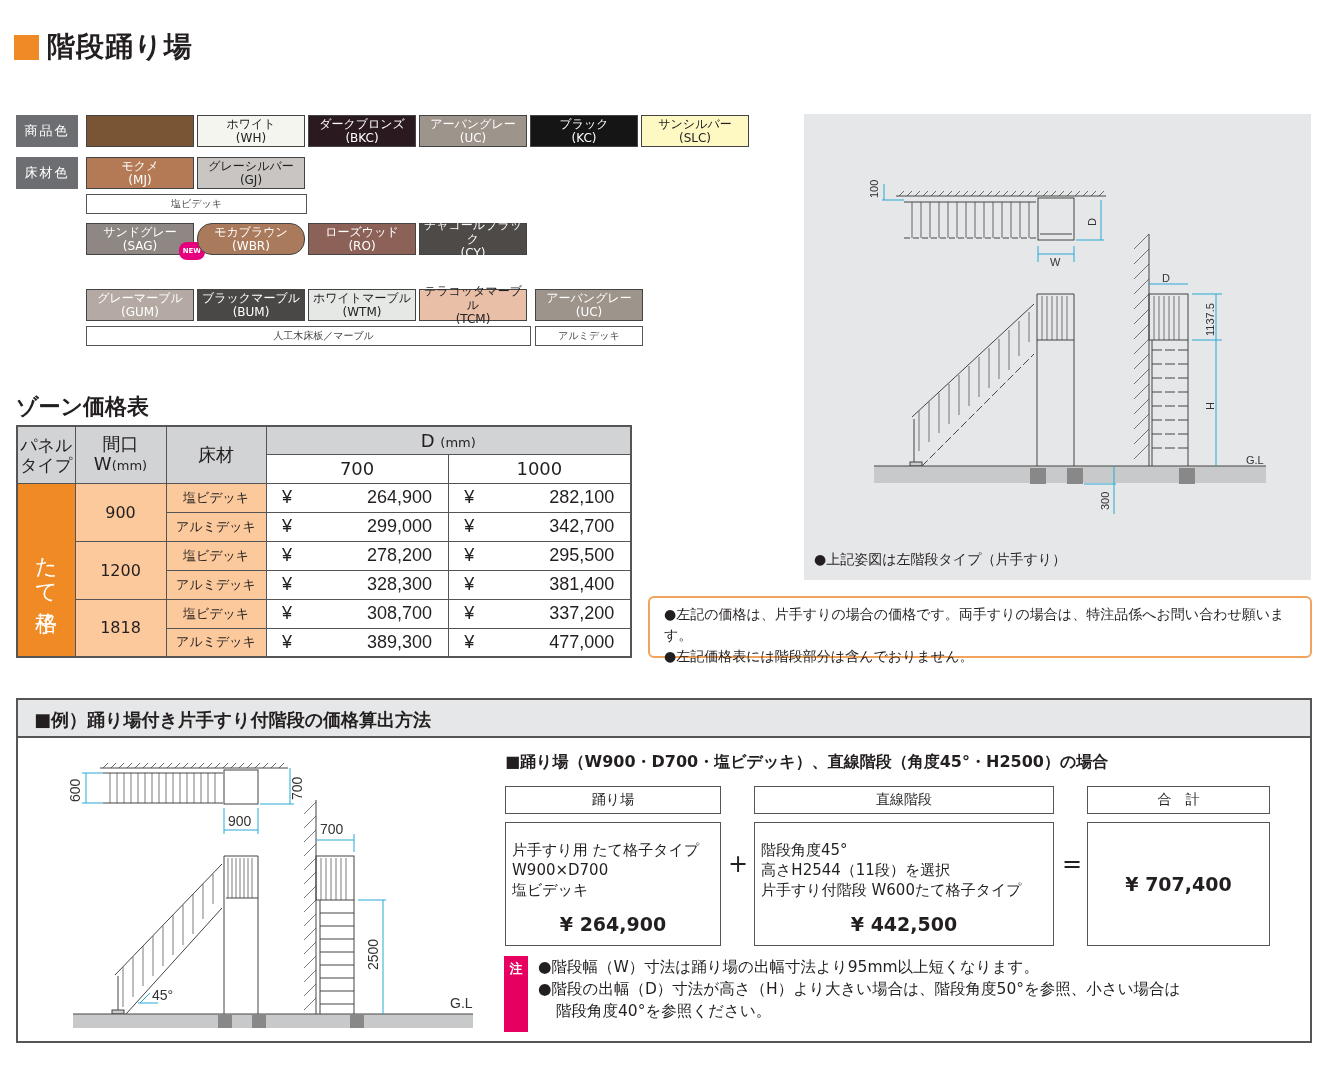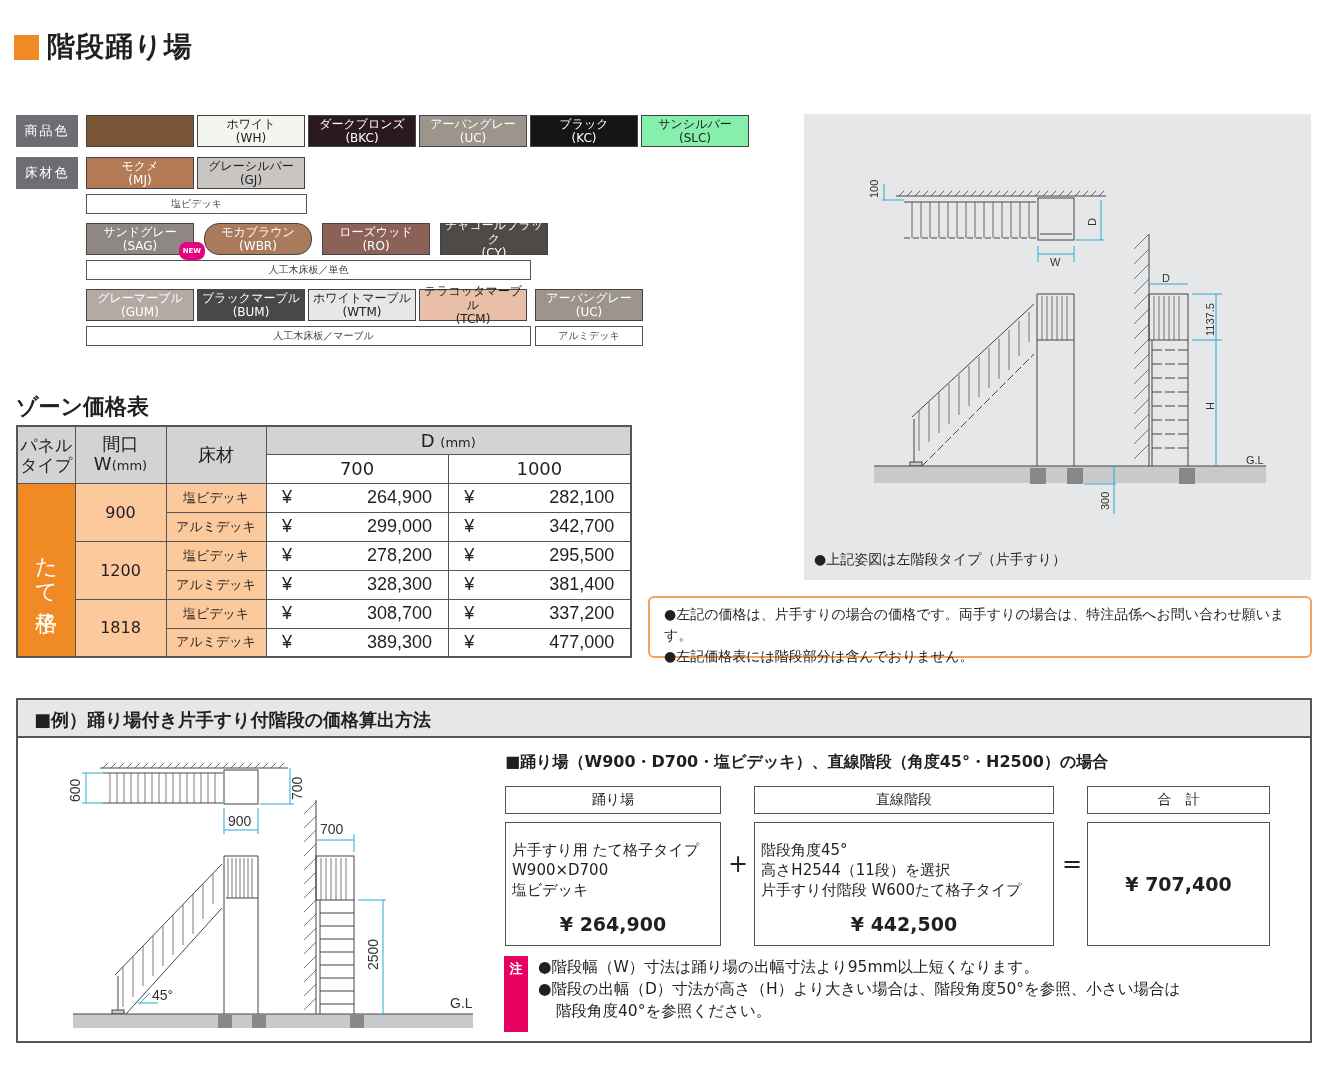--- a/index.html
+++ b/index.html
@@ -73,59 +73,58 @@
         <span>(BKC)</span>
       </div>
       <div class="swatch" style="background: rgb(157, 148, 139); position: relative;">
         <span>アーバングレー</span>
         <span>(UC)</span>
       </div>
       <div class="swatch" style="background: rgb(21, 21, 21); position: relative;">
         <span>ブラック</span>
         <span>(KC)</span>
       </div>
-      <div class="swatch dark-text" style="background: #86efac; position: relative;">
+      <div class="swatch dark-text" style="background: #fef9c3; position: relative;">
         <span>サンシルバー</span>
         <span>(SLC)</span>
       </div>
     </div>
 
   <div class="abs row-label" style="left:0;top:42px;">床材色</div>
   <div class="abs" style="left:70px;top:42px;display:flex;gap:3px;" id="pvc-row">
       <div class="swatch" style="background: rgb(179, 122, 85); position: relative;">
         <span>モクメ</span>
         <span>(MJ)</span>
       </div>
       <div class="swatch dark-text" style="background: rgb(200, 197, 194); position: relative;">
         <span>グレーシルバー</span>
         <span>(GJ)</span>
       </div>
     </div>
   <div class="abs cat-label" style="left:70px;top:79px;width:221px;">塩ビデッキ</div>
 
-  <div class="abs" style="left:70px;top:108px;display:flex;gap:10px;" id="solid-row">
+  <div class="abs" style="left:70px;top:108px;display:flex;gap:3px;" id="solid-row">
       <div class="swatch" style="background: rgb(143, 135, 131); position: relative;">
         <span>サンドグレー</span>
         <span>(SAG)</span>
         <span class="new-badge">NEW</span>
       </div>
       <div class="swatch" style="background: rgb(169, 122, 92); position: relative; border-radius: 15px;">
         <span>モカブラウン</span>
         <span>(WBR)</span>
       </div>
       <div class="swatch" style="background: rgb(140, 98, 88); position: relative;">
         <span>ローズウッド</span>
         <span>(RO)</span>
       </div>
       <div class="swatch" style="background: rgb(77, 74, 71); position: relative;">
         <span>チャコールブラック</span>
         <span>(CY)</span>
       </div>
     </div>
-  <div class="abs cat-label" style="left:70px;top:145px;width:445px;">人工木床板／単色</div>
 
   <div class="abs" style="left:70px;top:174px;display:flex;gap:3px;" id="marble-row">
       <div class="swatch" style="background: rgb(181, 170, 163); position: relative;">
         <span>グレーマーブル</span>
         <span>(GUM)</span>
       </div>
       <div class="swatch" style="background: rgb(73, 72, 70); position: relative;">
         <span>ブラックマーブル</span>
         <span>(BUM)</span>
       </div>

